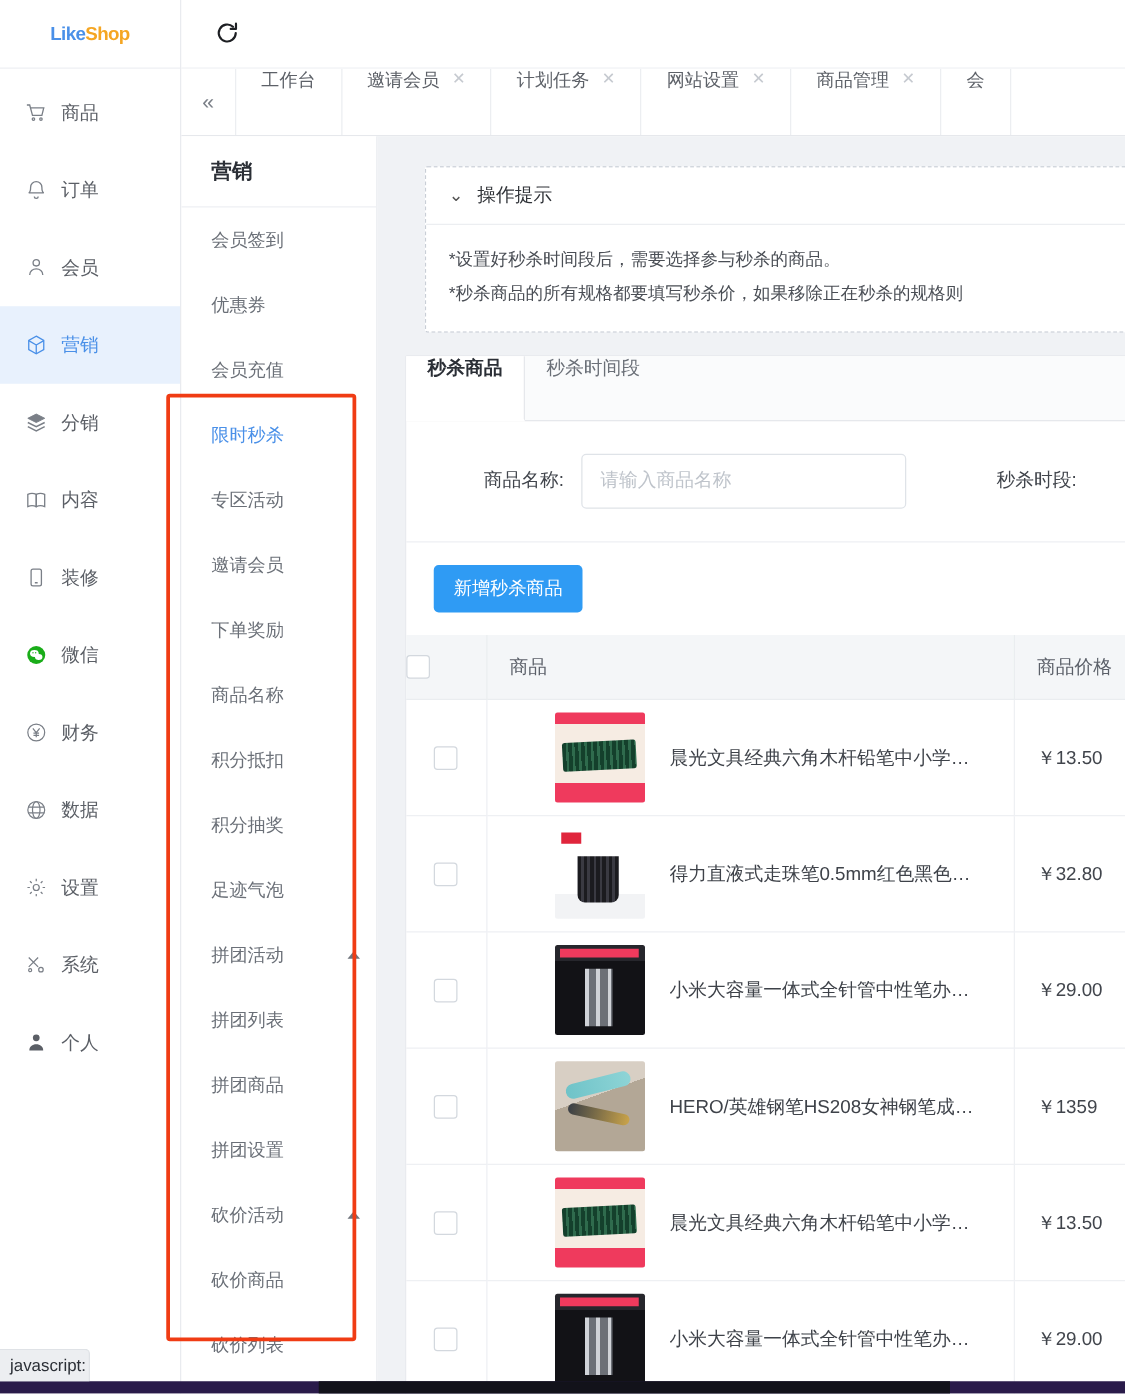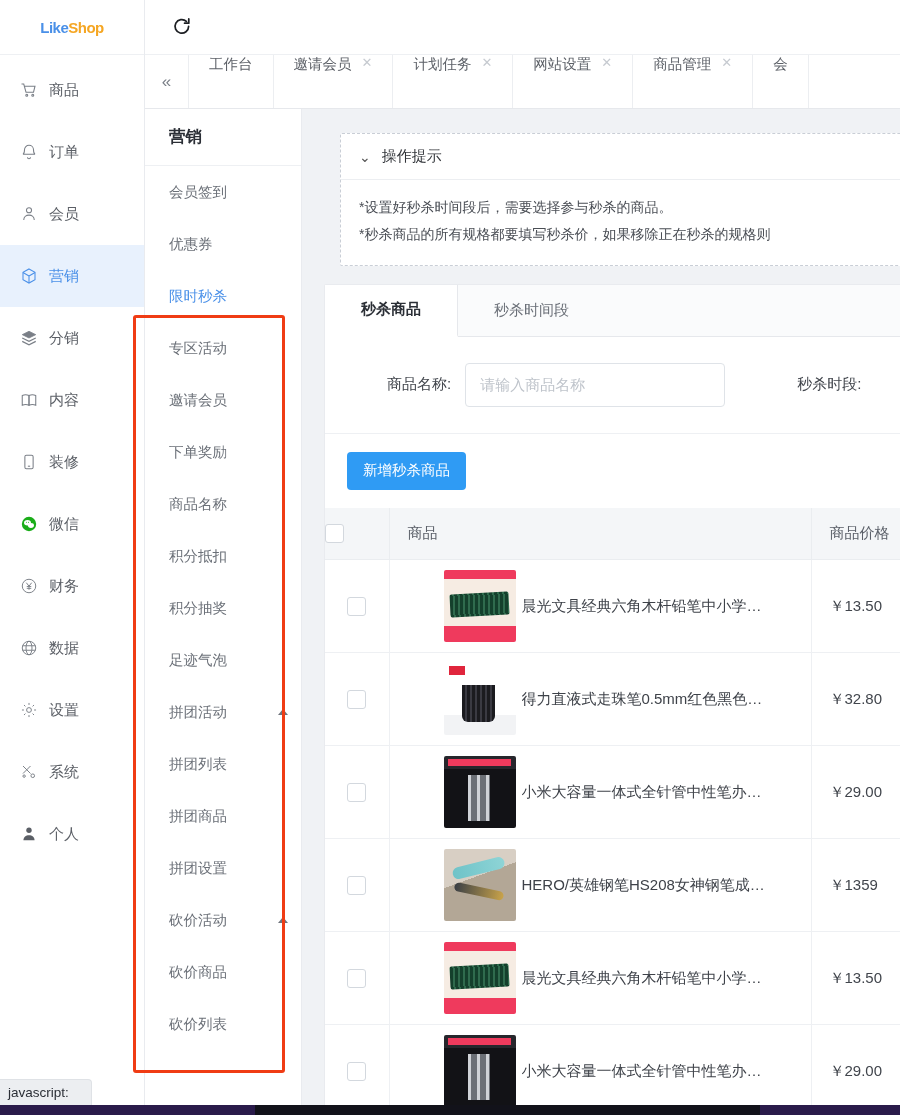--- a/index.html
+++ b/index.html
@@ -104,21 +104,21 @@
   }
   .chev { color: #555; font-size: 14px; }
   .tip-body { padding: 14px 18px 16px 18px; font-size: 14px; color: #4a4e55; line-height: 1.95; }
 
   .panel {
     margin: 18px 0 0 22px; width: 640px; background: #fff; border-radius: 2px;
     border: 1px solid #e9ebef; border-bottom: none;
   }
   .panel-tabs { display: flex; height: 52px; border-bottom: 1px solid #e6e8ec; background:#fafbfc;}
   .p-tab {
-    display: flex; align-items: center; padding: 0 36px; font-size: 15px;
+    display: flex; align-items: flex-start; padding: 0 17px; font-size: 15px;
     color: #6b7078; cursor: pointer;
   }
   .p-tab.active {
     color: #2b2f36; font-weight: bold; background: #fff;
     border-bottom: 2px solid #fff; margin-bottom: -1px;
     border-right: 1px solid #e6e8ec;
   }
 
   .filters { display: flex; align-items: center; padding: 26px 0 26px 62px; gap: 14px; }
   .f-label { font-size: 15px; color: #41454c; white-space: nowrap; }
@@ -148,21 +148,21 @@
     font-size: 15px; color: #41454c; padding-left: 18px; vertical-align: middle;
   }
   .col-chk { width: 64px; }
   .col-prod { width: 422px; }
   .col-price { width: 160px; }
   .chkcell { padding-left: 0 !important; text-align: center; }
   .chk {
     width: 19px; height: 19px; border: 1px solid #d3d8de; border-radius: 3px;
     background: #fff; display: inline-block; cursor: pointer; vertical-align: middle;
   }
-  .prodcell { display: flex; align-items: center; gap: 6px; padding-left: 36px; }
+  .prodcell { display: flex; align-items: center; gap: 20px; padding-left: 36px; }
   .thumb { width: 72px; height: 72px; flex: 0 0 72px; border-radius: 2px; overflow: hidden; position: relative;}
   .pname {
     font-size: 15px; color: #3e4249; white-space: nowrap; overflow: hidden;
     text-overflow: ellipsis; max-width: 322px;
   }
   .price { font-size: 15px; color: #41454c; white-space: nowrap; margin-top: 12px; }
 
   
   .t-pencil { background: linear-gradient(180deg,#ef3a5d 0 13%, #f6ece3 13% 78%, #ef3a5d 78% 100%); }
   .t-pencil:after {
@@ -195,21 +195,21 @@
     transform: rotate(-14deg);
   }
   .t-hero:before {
     content:""; position:absolute; left:14%; top:52%; width:70%; height:12%;
     background: linear-gradient(90deg,#3a3f46,#c9a34a); border-radius: 6px;
     transform: rotate(12deg);
   }
 
   
   .statusbar {
-    position: absolute; left: 0; bottom: 10px; width: 92px; height: 26px;
+    position: absolute; left: 0; bottom: 10px; width: 72px; height: 26px;
     background: #eceef1; border-top-right-radius: 4px; border-right: 1px solid #dfe2e6;
     border-top: 1px solid #dfe2e6;
     display: flex; align-items: center; padding-left: 8px;
     font-size: 13.5px; color: #2b2f36; z-index: 50;
   }
   .bottomstrip {
     position: absolute; left: 0; bottom: 0; width: 900px; height: 10px;
     background: #2a1b4a; z-index: 45;
   }
   .bottomstrip .seg { position:absolute; top:0; height:10px; background:#12121a; }
@@ -401,20 +401,23 @@
   </div>
 
   <div class="s-sidebar">
     <div class="s-title">营销</div>
 
     <div class="s-item">
         <span>会员签到</span>
       </div>
     <div class="s-item">
         <span>优惠券</span>
+      </div>
+    <div class="s-item">
+        <span>会员充值</span>
       </div>
     <div class="s-item active">
         <span>限时秒杀</span>
       </div>
     <div class="s-item">
         <span>专区活动</span>
       </div>
     <div class="s-item">
         <span>邀请会员</span>
       </div>

